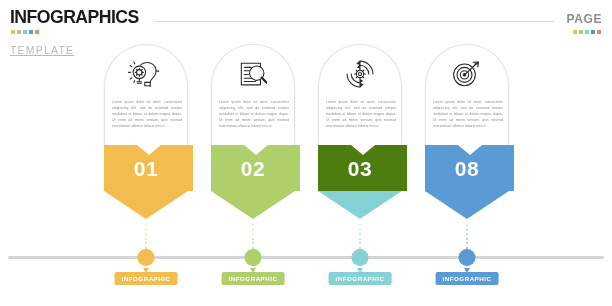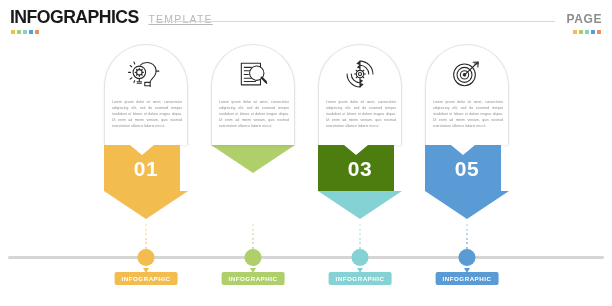--- a/index.html
+++ b/index.html
@@ -19,21 +19,22 @@
   #header {
     position: absolute;
     left: 0; top: 0;
     width: 612px; height: 40px;
   }
   #logo-group {
     position: absolute;
     left: 10px; top: 6px;
     display: flex;
     align-items: baseline;
-    gap: 0;
+    gap: 16px;
+    flex-direction: column;
   }
   #logo-main {
     font-family: "Liberation Sans", sans-serif;
     font-size: 19px;
     font-weight: bold;
     letter-spacing: -0.6px;
     color: #1a1a1a;
     transform: scaleX(0.93);
     transform-origin: left center;
   }
@@ -109,21 +110,21 @@
     top: 54px;
     width: 70px;
     font-size: 3.4px;
     line-height: 6.1px;
     color: #8c8c8c;
     text-align: justify;
     letter-spacing: 0.05px;
   }
   .card-banner {
     position: relative;
-    width: 76px;
+    width: 89px;
     height: 46px;
     box-sizing: border-box;
   }
   .card-banner .notch {
     position: absolute;
     left: 50%;
     top: 0;
     transform: translateX(-50%);
     width: 0; height: 0;
     border-left: 12px solid transparent;
@@ -267,20 +268,24 @@
     <svg viewBox="0 0 48 40" fill="none" stroke="#2b2b2b" stroke-width="1.3" stroke-linecap="round" stroke-linejoin="round">
       <rect x="10" y="7" width="23" height="26"></rect>
       <path d="M13.5 12 H22 M13.5 16 H20 M13.5 20.5 H18.5 M13.5 25 H24 M13.5 29 H27"></path>
       <circle cx="28.5" cy="19" r="8.6" fill="#ffffff"></circle>
       <path d="M34.8 25.3 L40.5 31.2"></path>
       <path d="M34.4 24.3 L39.6 29.6" stroke-width="2.6"></path>
     </svg>
         </div>
         <div class="card-text">Lorem ipsum dolor sit amet, consectetur adipisicing elit, sed do eiusmod tempor incididunt ut labore et dolore magna aliqua. Ut enim ad minim veniam, quis nostrud exercitation ullamco laboris nisi ut</div>
       </div>
+      <div class="card-banner" style="background: rgb(175, 207, 107);">
+        <div class="notch"></div>
+        <div class="card-num">02</div>
+      </div>
       <div class="card-point" style="border-top-color: rgb(175, 207, 107);"></div>
     </div>
     <div class="card" style="left: 318px;">
       <div class="card-top">
         <div class="card-icon">
     <svg viewBox="0 0 48 40" fill="none" stroke="#2b2b2b" stroke-width="1.3" stroke-linecap="round" stroke-linejoin="round">
       <path d="M24 4.5 A15.5 15.5 0 0 1 39.5 20"></path>
       <path d="M24 35.5 A15.5 15.5 0 0 1 8.5 20"></path>
       <path d="M20.5 7.5 L24 4.5 L24 8.5 Z" fill="#2b2b2b"></path>
       <path d="M27.5 32.5 L24 35.5 L24 31.5 Z" fill="#2b2b2b"></path>
@@ -315,21 +320,21 @@
       <circle cx="21" cy="21" r="1.5" fill="#2b2b2b"></circle>
       <path d="M21 21 L36.5 6.5"></path>
       <path d="M31.5 6 L37.5 5.5 L37 11.5"></path>
       <path d="M33 8 L37.4 7.6"></path>
     </svg>
         </div>
         <div class="card-text">Lorem ipsum dolor sit amet, consectetur adipisicing elit, sed do eiusmod tempor incididunt ut labore et dolore magna aliqua. Ut enim ad minim veniam, quis nostrud exercitation ullamco laboris nisi ut</div>
       </div>
       <div class="card-banner" style="background: rgb(91, 155, 213);">
         <div class="notch"></div>
-        <div class="card-num">05</div>
+        <div class="card-num">08</div>
       </div>
       <div class="card-point" style="border-top-color: rgb(91, 155, 213);"></div>
     </div>
   </div>
 
 <div id="timeline">
   <div id="timeline-rule"></div>
 <div class="conn-dotted" style="left: 146px;">
       <i style="background: rgb(242, 189, 78); opacity: 0.35;"></i>
       <i style="background: rgb(242, 189, 78); opacity: 0.44;"></i>

